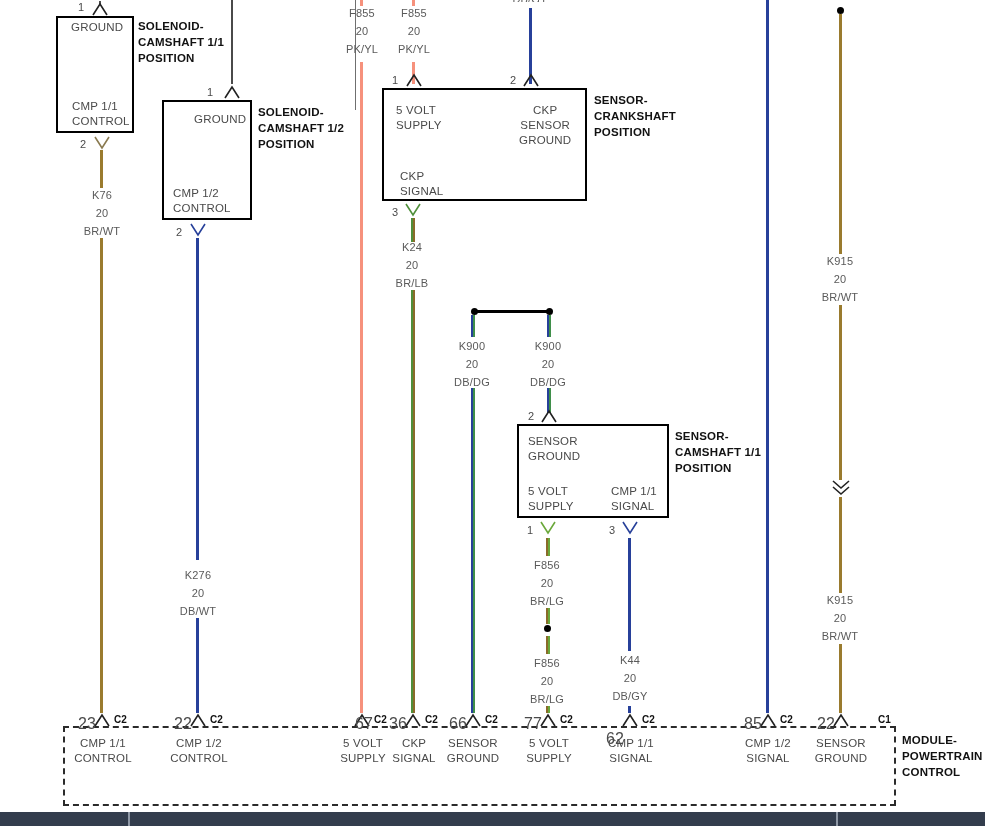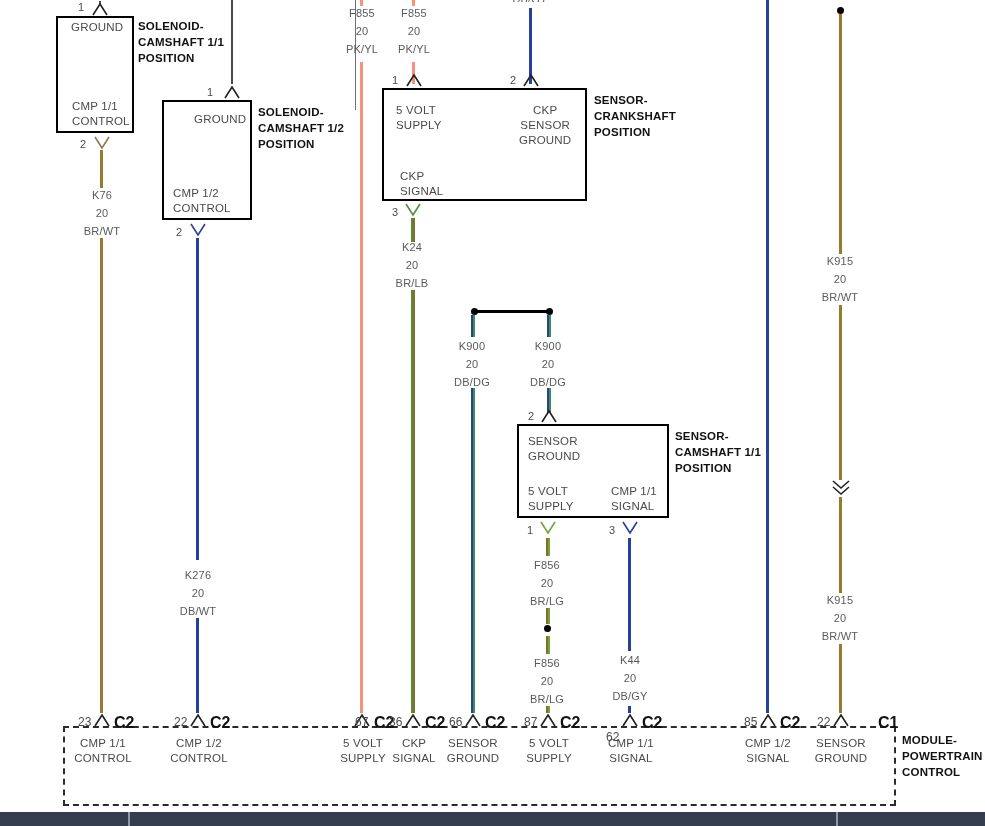--- a/index.html
+++ b/index.html
@@ -60,40 +60,40 @@
     letter-spacing:.2px;
   }
 
   
   .pinnum{
     position:absolute;
     font-size:11px;
     color:#4a4a4a;
     white-space:nowrap;
   }
-  .pinnum.sm{font-size:12px;}
+  .pinnum.sm{font-size:16px;}
 
   
   .chev{position:absolute;}
 
   
   .dot{
     position:absolute;
     width:7px;height:7px;
     border-radius:50%;
     background:#000;
   }
 
   
   .sbar{position:absolute;height:2.5px;background:#000;}
 
   
   .ctag{
     position:absolute;
-    font-size:16px;
+    font-size:10px;
     font-weight:bold;
     color:#111;
     white-space:nowrap;
   }
 
   
   .pcm{
     position:absolute;
     border:2.5px dashed #2b2b2b;
     box-sizing:border-box;
@@ -422,21 +422,21 @@
   <div class="pinnum sm" style="left:449px;top:715px;">66</div>
   <div class="ctag" style="left:485px;top:714px;">C2</div>
   <div class="pcmlab" style="left:434px;top:736px;width:78px;">
     <span>SENSOR</span><br>
     <span>GROUND</span>
   </div>
 
   <svg class="chev" style="left:538px;top:712px;" width="20" height="16" viewBox="0 0 20 16">
     <polyline points="3,14 10,3 17,14" fill="none" stroke="#222" stroke-width="1.6"></polyline>
   </svg>
-  <div class="pinnum sm" style="left:524px;top:715px;">87</div>
+  <div class="pinnum sm" style="left:524px;top:715px;">77</div>
   <div class="ctag" style="left:560px;top:714px;">C2</div>
   <div class="pcmlab" style="left:510px;top:736px;width:78px;">
     <span>5 VOLT</span><br>
     <span>SUPPLY</span>
   </div>
 
   <svg class="chev" style="left:620px;top:712px;" width="20" height="16" viewBox="0 0 20 16">
     <polyline points="3,14 10,3 17,14" fill="none" stroke="#222" stroke-width="1.6"></polyline>
   </svg>
   <div class="pinnum sm" style="left:606px;top:730px;">62</div>

